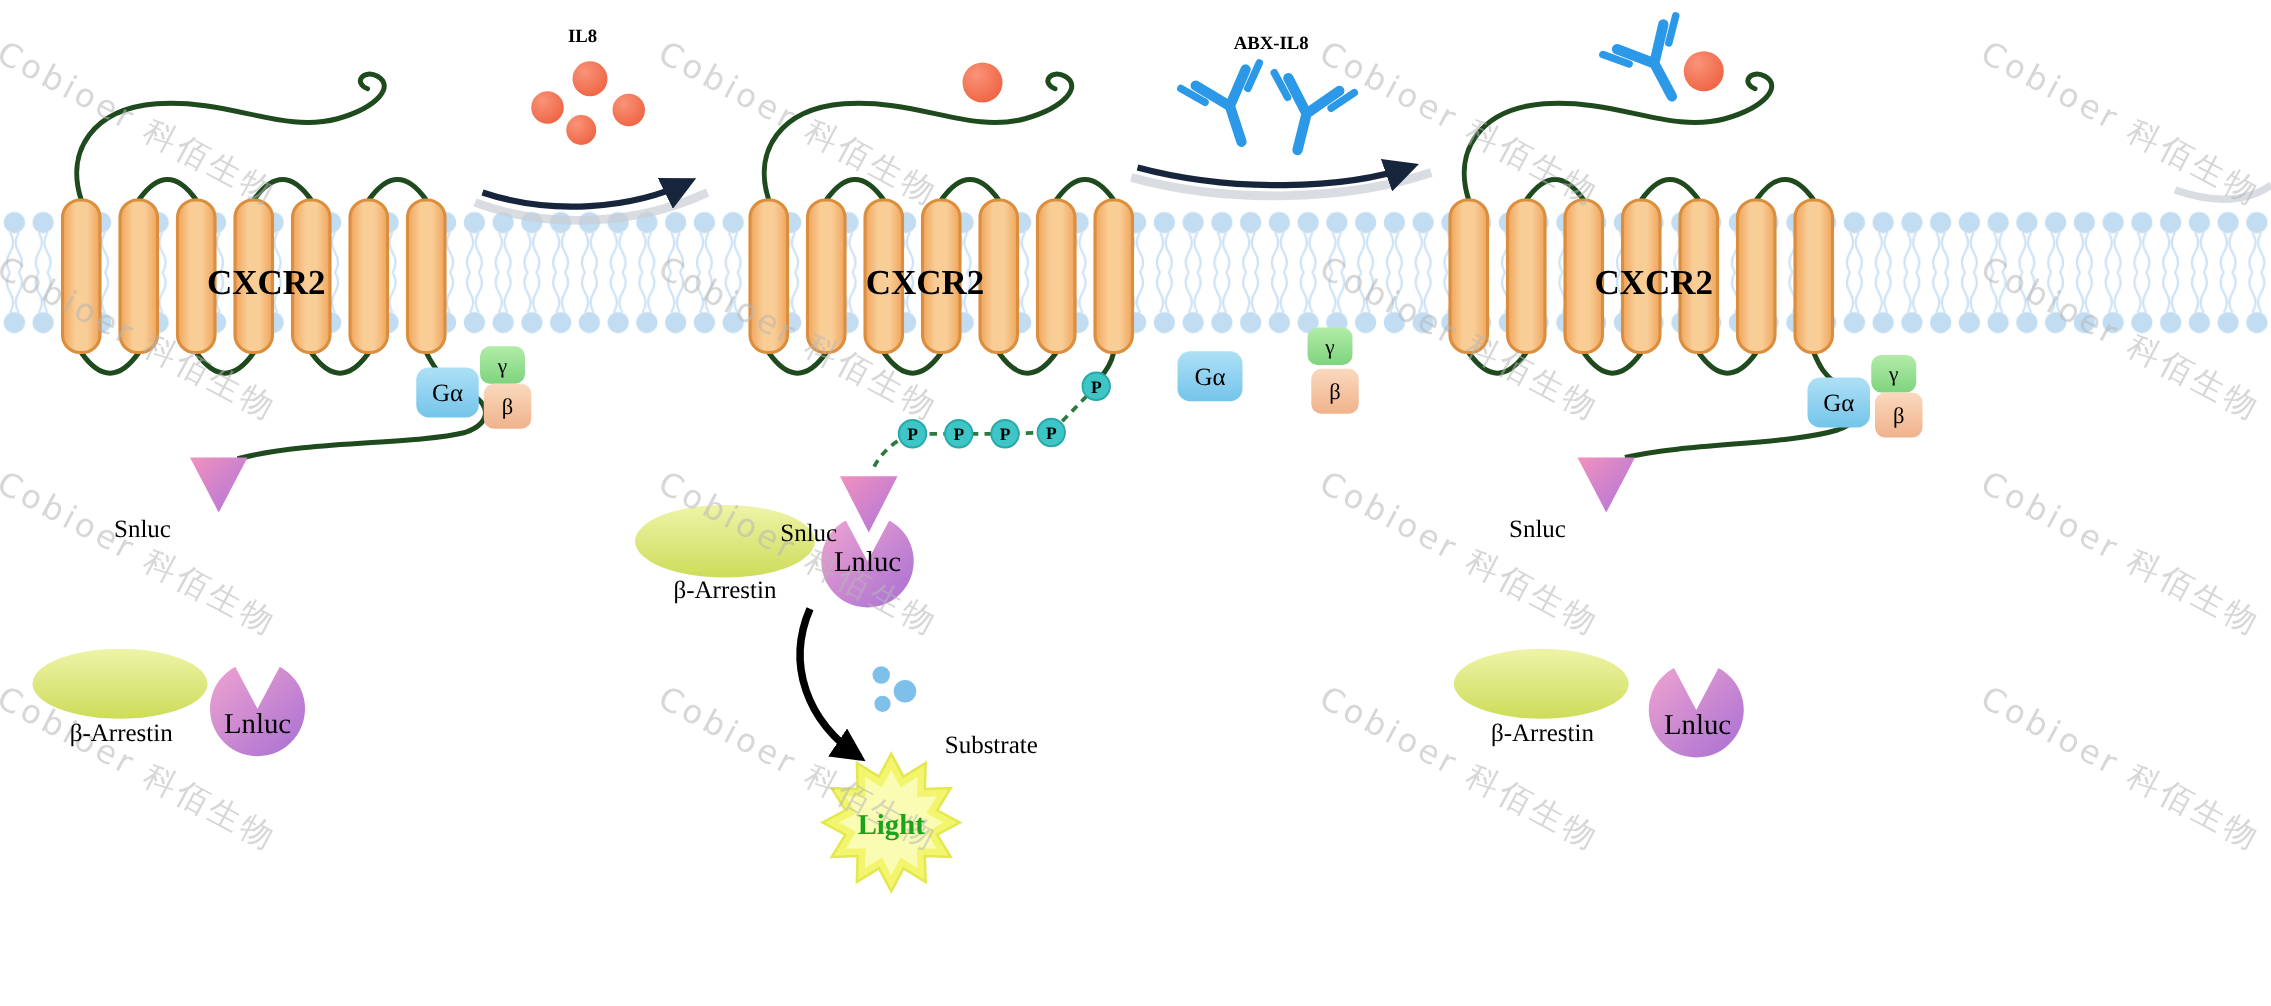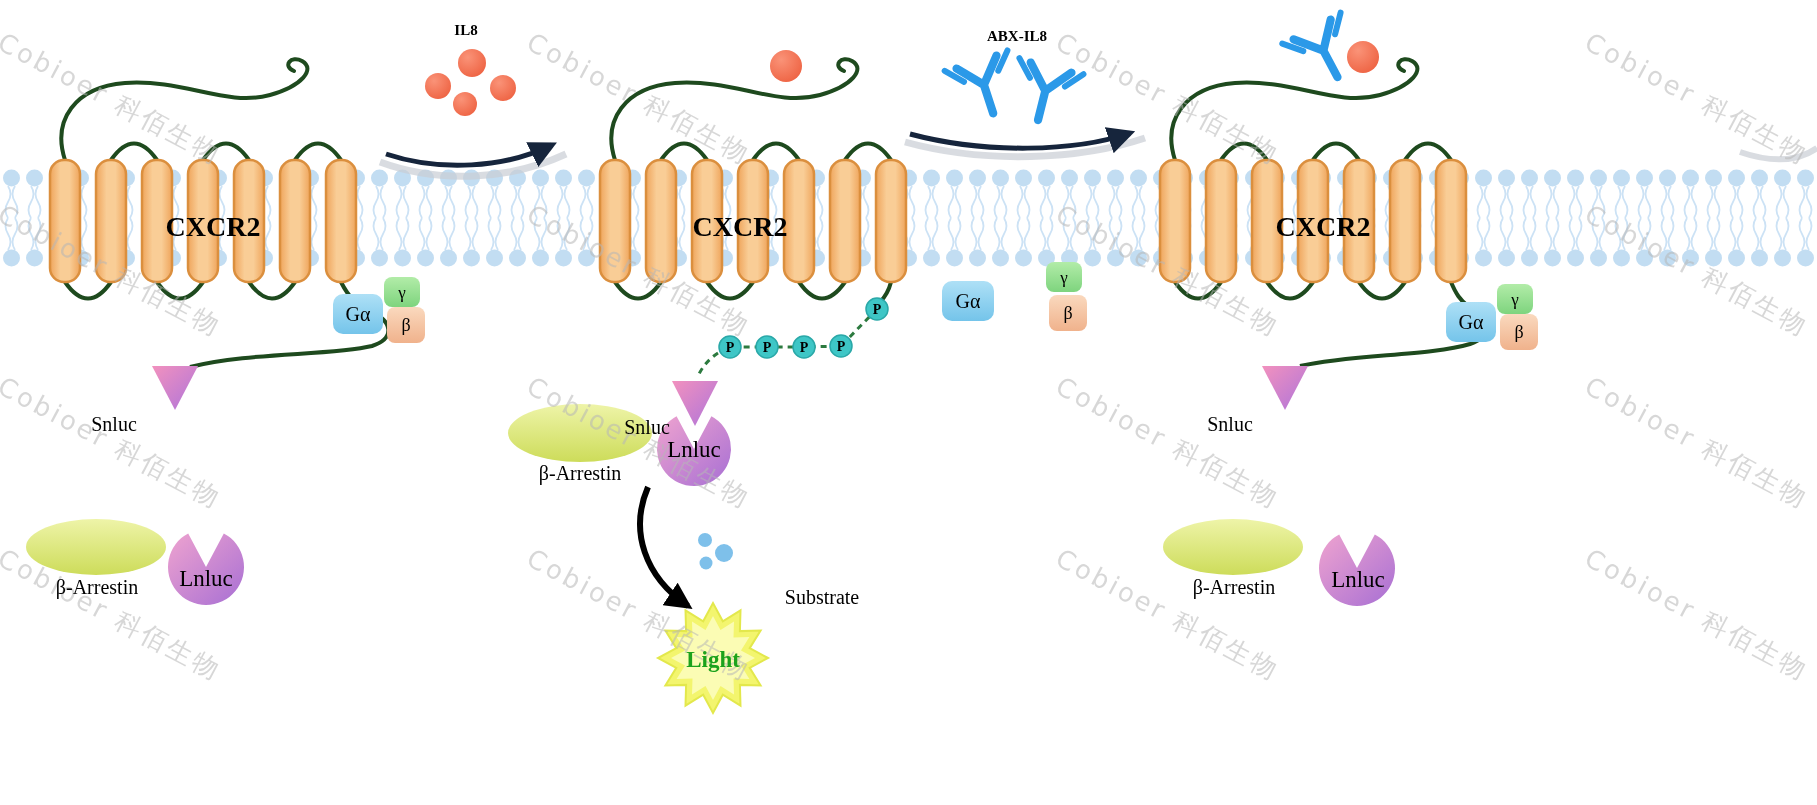--- a/index.html
+++ b/index.html
@@ -199,15 +199,15 @@
   <div class="lbl t20" style="left:1230px;top:384px">Snluc</div>
 
   <div class="lbl t20" style="left:97px;top:547px">β-Arrestin</div>
   <div class="lbl t20" style="left:580px;top:433px">β-Arrestin</div>
   <div class="lbl t20" style="left:1234px;top:547px">β-Arrestin</div>
 
   <div class="lbl t19" style="left:206px;top:579px">Lnluc</div>
   <div class="lbl t19" style="left:694px;top:450px">Lnluc</div>
   <div class="lbl t19" style="left:1358px;top:580px">Lnluc</div>
 
-  <div class="lbl t20" style="left:822px;top:557px">Substrate</div>
+  <div class="lbl t20" style="left:793px;top:557px">Substrate</div>
   <div class="lbl lightlbl" style="left:713px;top:660px">Light</div>
 </div>
 
 </body></html>

